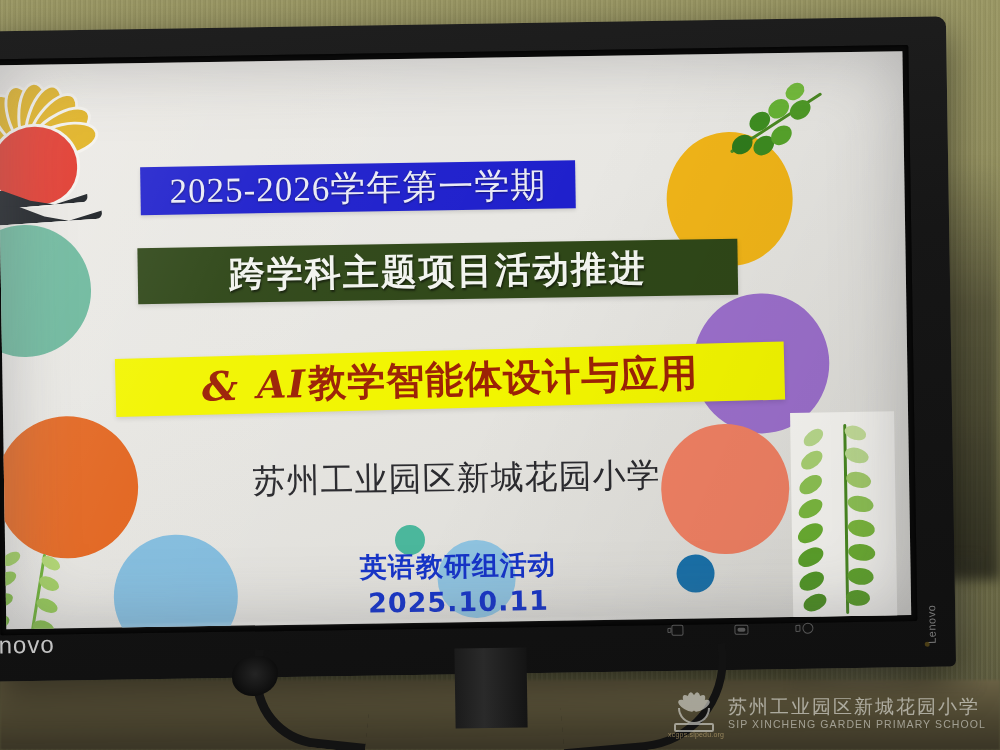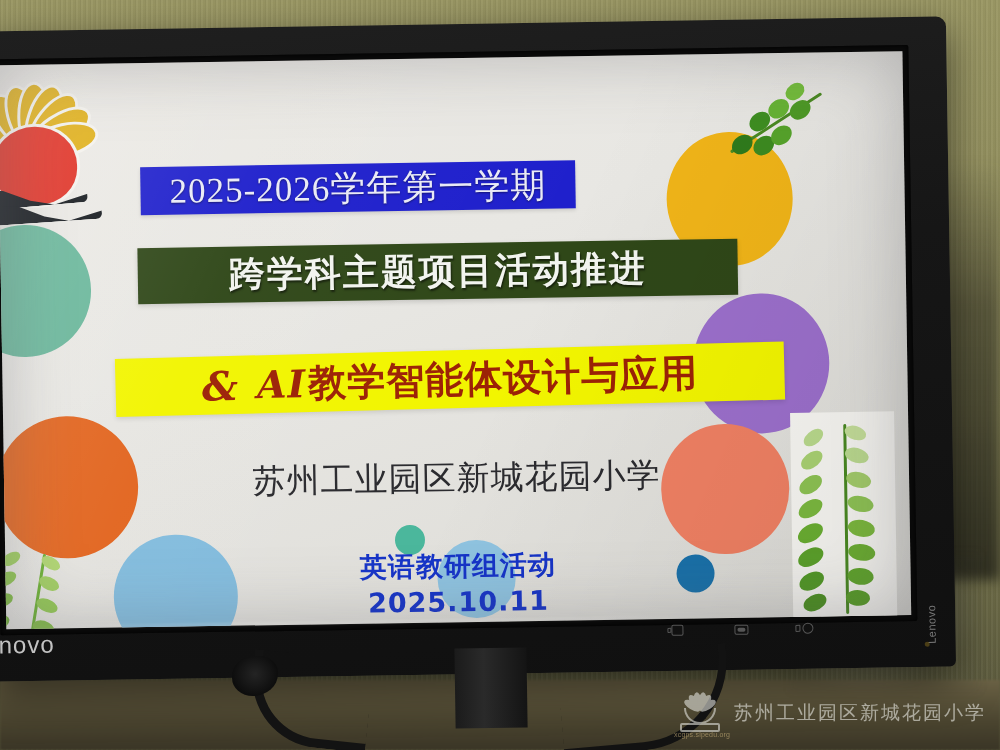--- a/index.html
+++ b/index.html
@@ -435,16 +435,17 @@
       <div class="pet" style="transform:rotate(-12deg)"></div>
       <div class="pet" style="transform:rotate(12deg)"></div>
       <div class="pet" style="transform:rotate(35deg)"></div>
       <div class="pet" style="transform:rotate(60deg)"></div>
       <div class="bowl"></div>
       <div class="book"></div>
       <div class="wm-url">xcgps.sipedu.org</div>
     </div>
     <div class="wm-text">
       <div class="wm-cn">苏州工业园区新城花园小学</div>
+      <div class="wm-en">SIP XINCHENG GARDEN PRIMARY SCHOOL</div>
     </div>
   </div>
 
 </div>
 
 </body></html>

